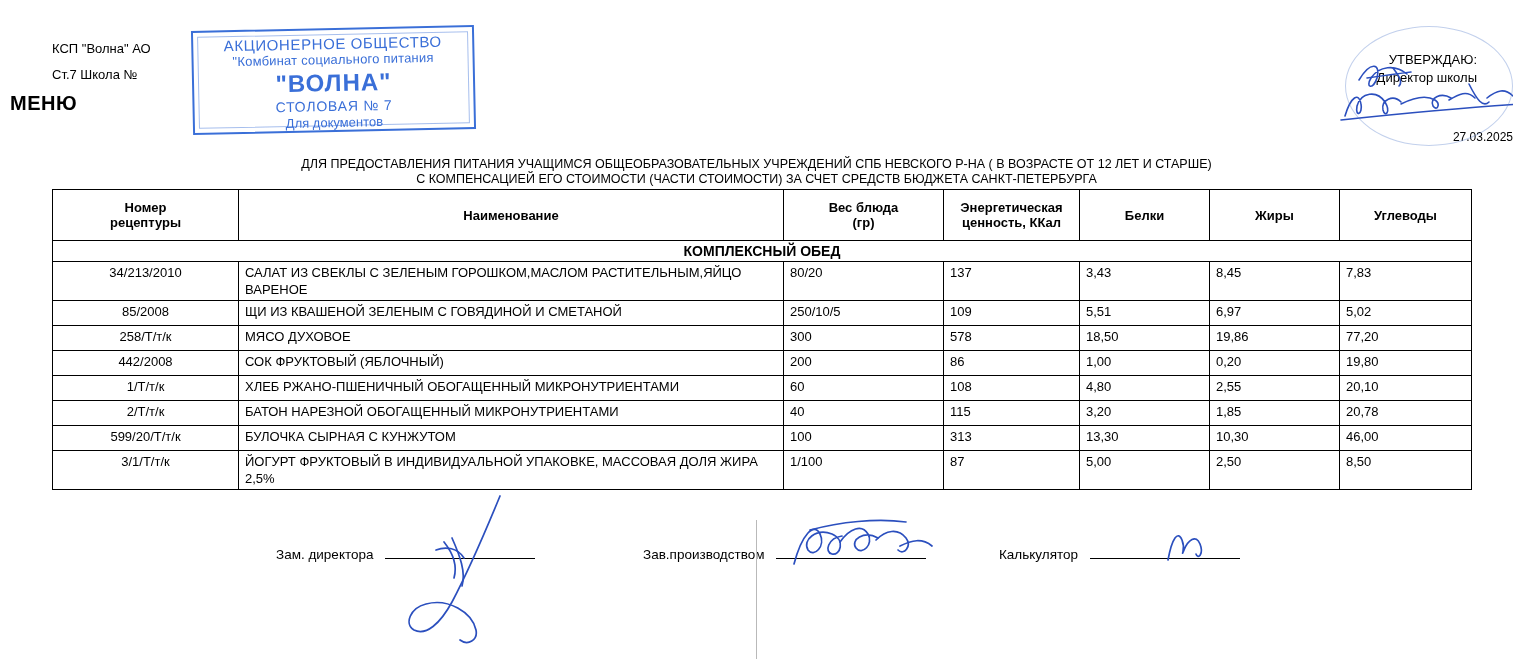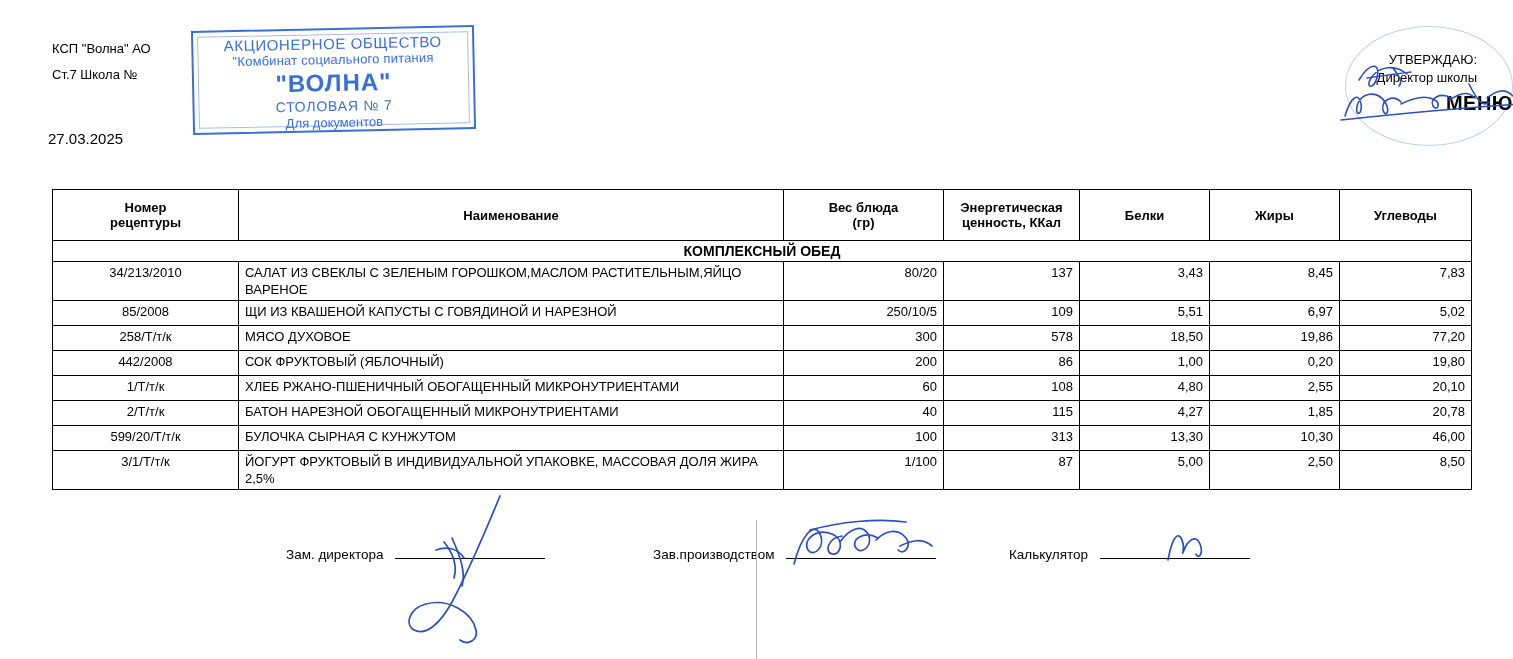--- a/index.html
+++ b/index.html
@@ -58,32 +58,32 @@
     left: 4px; right: 4px; top: 4px; bottom: 4px;
     border: 1px solid rgba(58,111,216,0.45);
     pointer-events: none;
   }
 
   
   .title {
     position: absolute;
     left: 0; right: 0;
     top: 92px;
-    text-align: right;
+    text-align: left;
     font-size: 20px;
     font-weight: bold;
     letter-spacing: .5px;
     margin-left: 10px;
   }
   .date {
     position: absolute;
     left: 0; right: 0;
     top: 130px;
-    text-align: left;
-    font-size: 15px;
+    text-align: right;
+    font-size: 12px;
     padding-left: 48px;
   }
   .subtitle {
     position: absolute;
     left: 0; right: 0;
     top: 157px;
     text-align: center;
     font-size: 12.5px;
     line-height: 15px;
   }
@@ -158,34 +158,34 @@
   col.c-fat   { width: 130px; }
   col.c-carb  { width: 132px; }
 
   .section-row td {
     text-align: center;
     font-weight: bold;
     font-size: 14px;
     padding: 3px 6px;
   }
   .c-center { text-align: center; }
-  .c-right  { text-align: right; }
+  .c-right  { }
   .r-line td { height: 20px; line-height: 17px; }
   .total-row td {
     font-weight: bold;
     font-size: 13.5px;
     padding-top: 3px;
     padding-bottom: 3px;
   }
   .total-row td.lbl { text-align: left; }
 
   
   .footer {
     position: absolute;
-    left: 14px; right: 0;
+    left: 4px; right: 0;
     top: 535px;
     height: 60px;
     font-size: 13.5px;
   }
   .sigslot { position: absolute; white-space: nowrap; }
   .sigslot .lbl { display: inline-block; }
   .sigline {
     display: inline-block;
     width: 150px;
     border-bottom: 1px solid #000;
@@ -222,20 +222,24 @@
     <div class="l1">АКЦИОНЕРНОЕ ОБЩЕСТВО</div>
     <div class="l2">"Комбинат социального питания</div>
     <div class="l3">"ВОЛНА"</div>
     <div class="l4">СТОЛОВАЯ № 7</div>
     <div class="l5">Для документов</div>
     <div class="l6">ОГРН 1089847004694</div>
   </div>
 
   <div class="title">МЕНЮ</div>
   <div class="date">27.03.2025</div>
+  <div class="subtitle">
+    <div>ДЛЯ ПРЕДОСТАВЛЕНИЯ ПИТАНИЯ УЧАЩИМСЯ ОБЩЕОБРАЗОВАТЕЛЬНЫХ УЧРЕЖДЕНИЙ СПБ НЕВСКОГО Р-НА ( В ВОЗРАСТЕ ОТ 12 ЛЕТ И СТАРШЕ)</div>
+    <div>С КОМПЕНСАЦИЕЙ ЕГО СТОИМОСТИ (ЧАСТИ СТОИМОСТИ) ЗА СЧЕТ СРЕДСТВ БЮДЖЕТА САНКТ-ПЕТЕРБУРГА</div>
+  </div>
 
   <div class="approve">УТВЕРЖДАЮ:</div>
   <div class="director-line">
     <span class="director-label">Директор школы</span>
   </div>
 
   <svg class="sig-right" viewBox="0 0 190 76">
     <g fill="none" stroke="#2b4fbe" stroke-width="1.6" stroke-linecap="round">
       <path d="M22,26 C34,6 44,10 40,24 C36,36 28,34 34,24 C42,12 58,10 70,20"></path>
       <path d="M30,24 C44,22 58,20 74,18"></path>
@@ -291,21 +295,21 @@
           <td>САЛАТ ИЗ СВЕКЛЫ С ЗЕЛЕНЫМ ГОРОШКОМ,МАСЛОМ РАСТИТЕЛЬНЫМ,ЯЙЦО ВАРЕНОЕ</td>
           <td class="c-right">80/20</td>
           <td class="c-right">137</td>
           <td class="c-right">3,43</td>
           <td class="c-right">8,45</td>
           <td class="c-right">7,83</td>
         </tr>
 
         <tr class="r-line">
           <td class="c-center">85/2008</td>
-          <td>ЩИ ИЗ КВАШЕНОЙ КАПУСТЫ С ГОВЯДИНОЙ И НАРЕЗНОЙ</td>
+          <td>ЩИ ИЗ КВАШЕНОЙ ЗЕЛЕНЫМ С ГОВЯДИНОЙ И СМЕТАНОЙ</td>
           <td class="c-right">250/10/5</td>
           <td class="c-right">109</td>
           <td class="c-right">5,51</td>
           <td class="c-right">6,97</td>
           <td class="c-right">5,02</td>
         </tr>
 
         <tr class="r-line">
           <td class="c-center">258/Т/т/к</td>
           <td>МЯСО ДУХОВОЕ</td>
@@ -334,21 +338,21 @@
           <td class="c-right">4,80</td>
           <td class="c-right">2,55</td>
           <td class="c-right">20,10</td>
         </tr>
 
         <tr class="r-line">
           <td class="c-center">2/Т/т/к</td>
           <td>БАТОН НАРЕЗНОЙ ОБОГАЩЕННЫЙ МИКРОНУТРИЕНТАМИ</td>
           <td class="c-right">40</td>
           <td class="c-right">115</td>
-          <td class="c-right">4,27</td>
+          <td class="c-right">3,20</td>
           <td class="c-right">1,85</td>
           <td class="c-right">20,78</td>
         </tr>
 
 
         <tr class="r-line">
           <td class="c-center">599/20/Т/т/к</td>
           <td>БУЛОЧКА СЫРНАЯ С КУНЖУТОМ</td>
           <td class="c-right">100</td>
           <td class="c-right">313</td>

